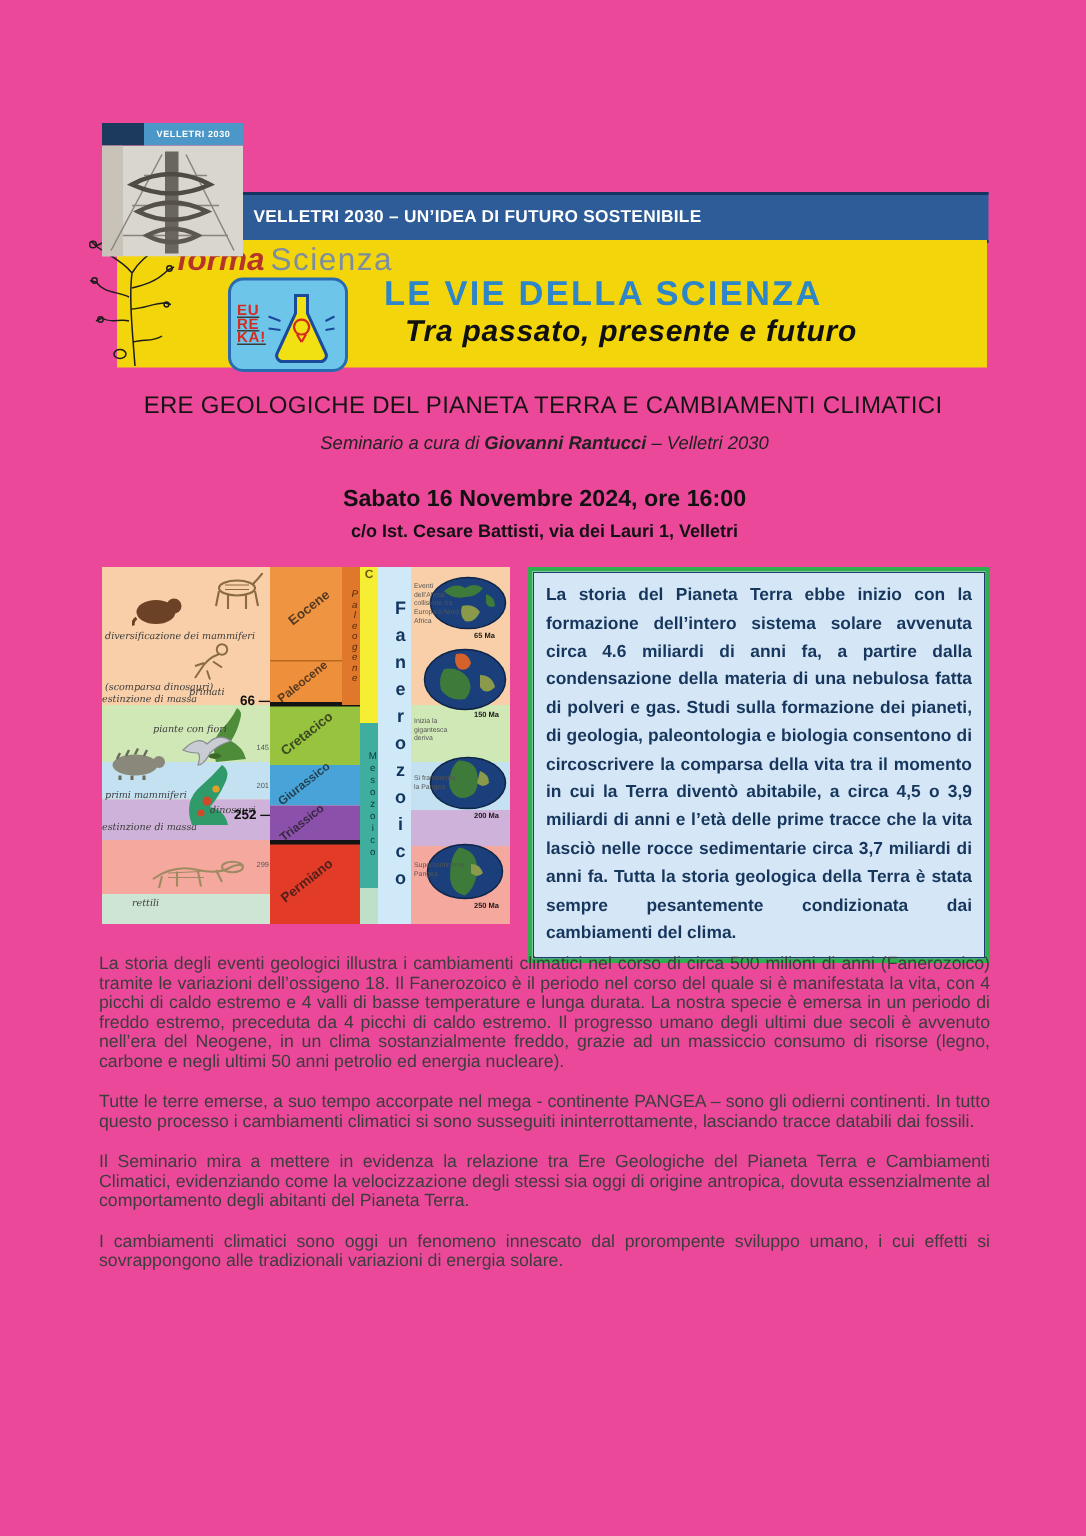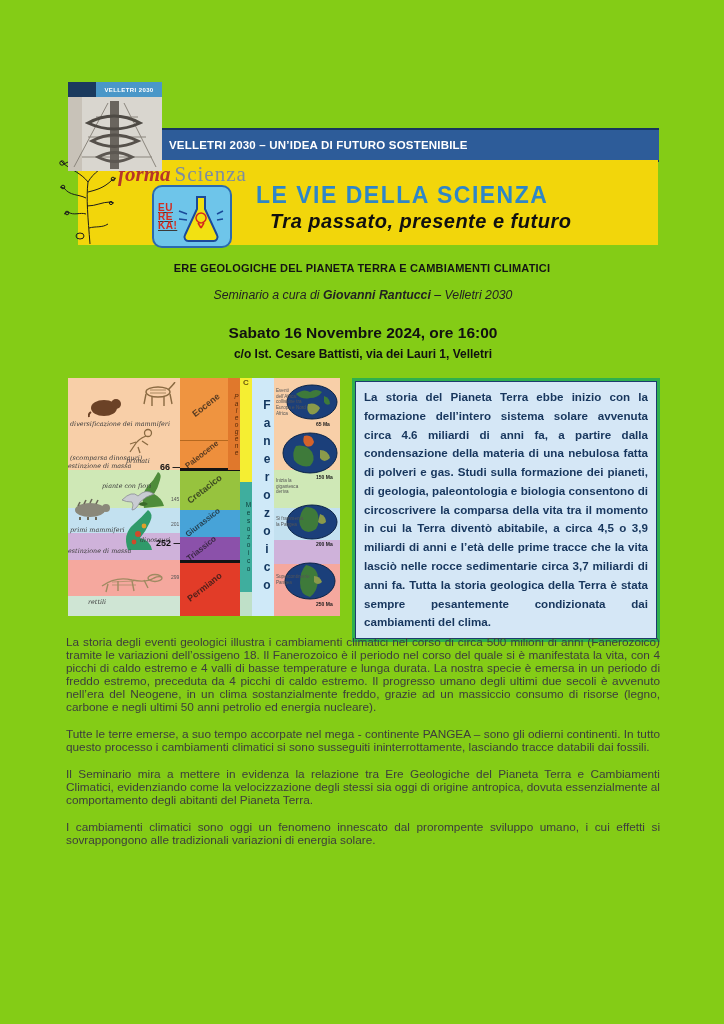--- a/index.html
+++ b/index.html
@@ -1,41 +1,41 @@
 <!DOCTYPE html>
 <html><head>
 <meta charset="utf-8">
 <style>
   html,body{margin:0;padding:0;background:#fff;}
-  .page{position:relative;width:724px;height:1024px;background:#84cc16;overflow:hidden;
+  .page{position:relative;width:724px;height:1024px;background:#ec4899;overflow:hidden;
         font-family:"Liberation Sans",sans-serif;color:#3a3a3a;}
   
   .logo-block{position:absolute;left:68px;top:82px;width:94px;z-index:3;}
   .logo-bar{display:flex;height:15px;}
   .logo-bar-dark{width:28px;background:#1b3a5e;}
   .logo-bar-rest{flex:1;background:#4a97c8;color:#fff;font-size:6px;font-weight:bold;
                  display:flex;align-items:center;justify-content:center;letter-spacing:.4px;}
   .tower-photo{display:block;width:94px;height:74px;}
   .blue-banner{position:absolute;left:155px;top:128px;width:504px;height:30px;background:#2d5c99;
                border-top:2px solid #17355e;border-bottom:2px solid #17355e;display:flex;align-items:center;z-index:1;}
   .blue-banner span{color:#fff;font-weight:bold;font-size:11.5px;padding-left:14px;letter-spacing:.2px;}
   .yellow-banner{position:absolute;left:78px;top:160px;width:580px;height:85px;background:#f2d60b;z-index:2;}
   .tree-sketch{position:absolute;left:-22px;top:-2px;width:72px;height:88px;}
-  .wordmark{position:absolute;left:40px;top:2px;font-family:Liberation Serif, serif;font-size:21px;}
+  .wordmark{position:absolute;left:40px;top:2px;font-family:Liberation Sans, sans-serif;font-size:21px;}
   .wordmark .fm{color:#b5342a;font-style:italic;font-weight:bold;}
   .wordmark .sc{color:#7d8da0;margin-left:4px;letter-spacing:1px;}
   .eureka{position:absolute;left:74px;top:25px;width:74px;height:57px;background:#6ec5ea;
           border:2px solid #2a6ab0;border-radius:10px;display:flex;align-items:center;padding:1px;text-decoration:underline;}
   .eureka-letters{color:#d42b1e;font-weight:bold;font-size:10px;line-height:.92;margin-left:3px;letter-spacing:.5px;}
   .slogan{position:absolute;left:178px;top:22px;width:395px;}
   .slogan-title{color:#2e86c8;font-weight:bold;font-size:23px;letter-spacing:1.5px;}
   .slogan-sub{color:#101010;font-weight:bold;font-style:italic;font-size:20px;margin-top:1px;padding-left:14px;letter-spacing:.5px;}
   
   .event-title{position:absolute;left:50px;top:262px;width:624px;text-align:center;
-               font-size:11px;font-weight:bold;color:#141414;letter-spacing:.2px;}
+               font-size:16px;font-weight:normal;color:#141414;letter-spacing:.2px;}
   .event-sub{position:absolute;left:68px;top:288px;width:590px;text-align:center;
              font-style:italic;font-size:12.3px;color:#222;}
   .event-sub b{font-weight:bold;}
   .event-date{position:absolute;left:68px;top:324px;width:590px;text-align:center;
               font-size:15.5px;font-weight:bold;color:#111;}
   .event-loc{position:absolute;left:68px;top:347px;width:590px;text-align:center;
              font-size:12px;font-weight:bold;color:#111;}
   
   .fig-row{position:absolute;left:68px;top:378px;width:592px;display:flex;gap:12px;align-items:flex-start;}
   .geo-figure{position:relative;width:272px;height:238px;flex:none;overflow:hidden;background:#f8cfa8;}

